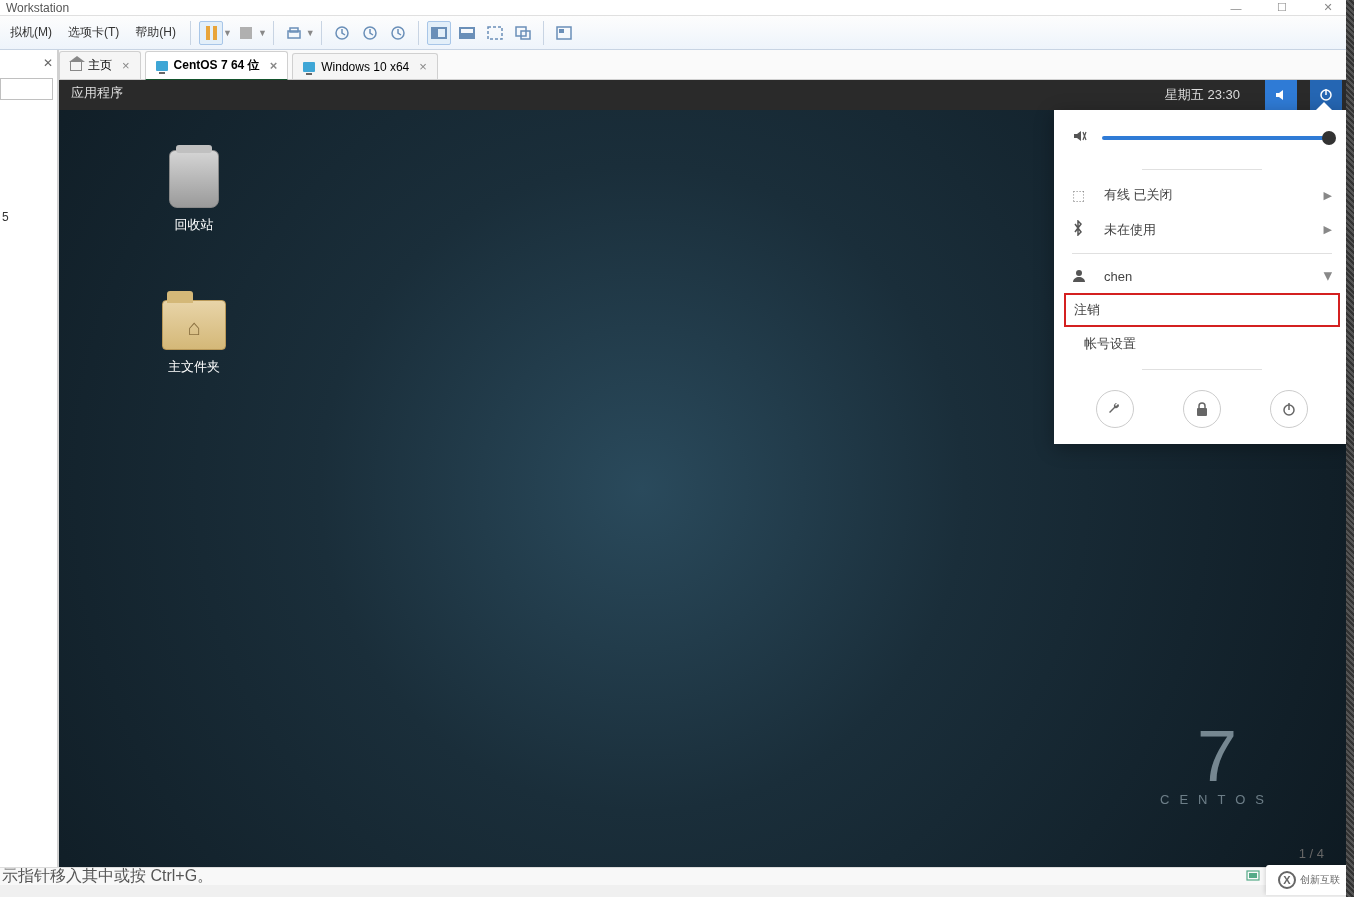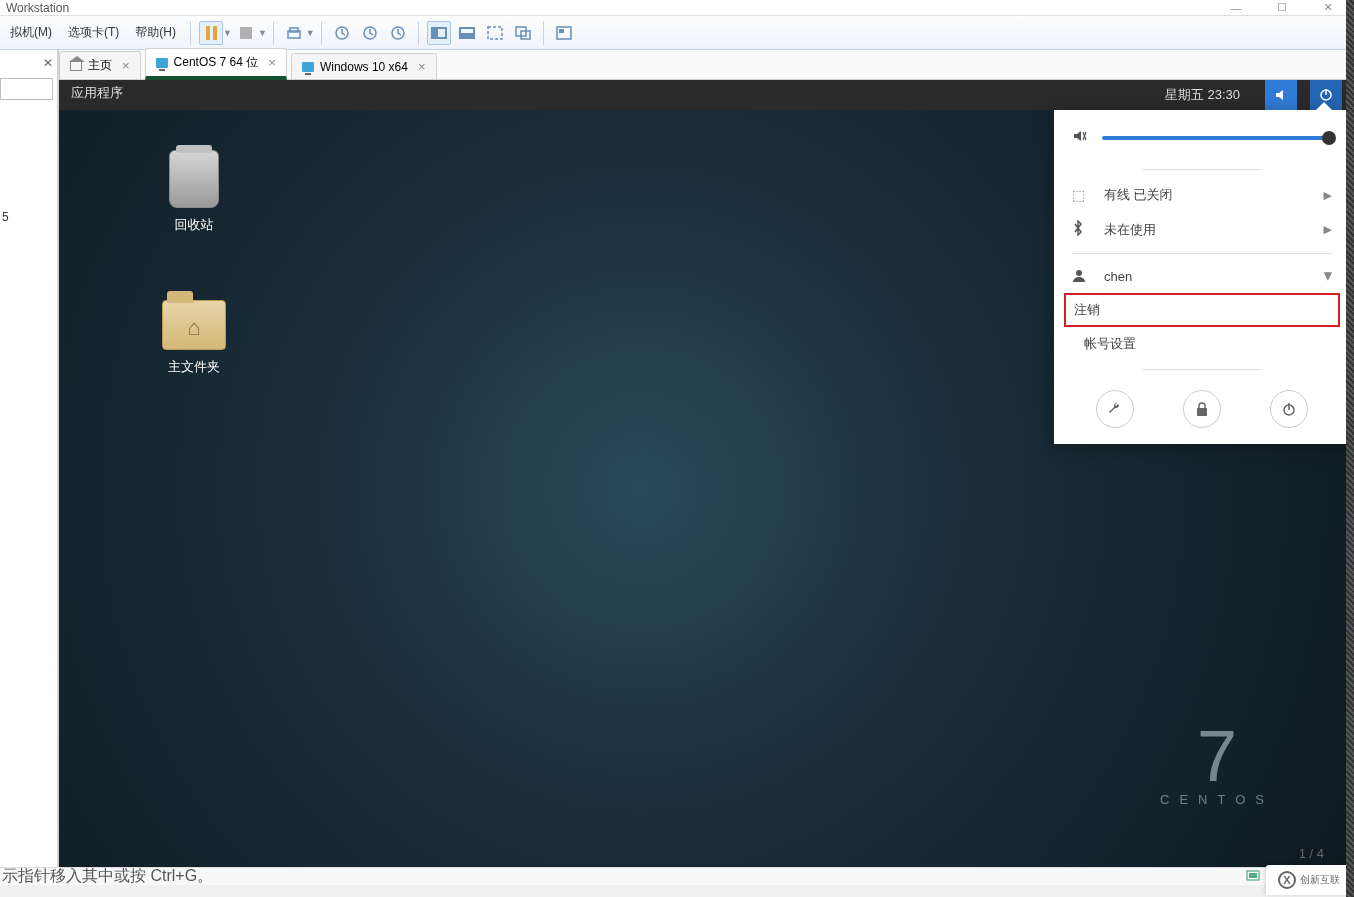--- a/index.html
+++ b/index.html
@@ -28,21 +28,21 @@
     
     .content-row { display: flex; height: calc(897px - 28px - 34px - 18px); }
     .left-pane { width: 58px; background: #fff; border-right: 1px solid #d0d0d0; position: relative; }
     .left-pane-close { position: absolute; top: 6px; right: 4px; font-size: 12px; color: #666; cursor: pointer; }
     .left-pane-input { position: absolute; top: 28px; left: 0; right: 4px; height: 22px; border: 1px solid #c0c0c0; background: #fff; }
     .left-pane-text { position: absolute; top: 160px; left: 2px; font-size: 12px; color: #333; }
 
     .main-pane { flex: 1; background: #fff; display: flex; flex-direction: column; border-left: 1px solid #d0d0d0; }
     .vm-tabs { height: 30px; display: flex; align-items: flex-end; border-bottom: 1px solid #d0d0d0; background: #fafafa; }
     .vm-tab { display: flex; align-items: center; gap: 6px; padding: 5px 10px; border: 1px solid #d0d0d0; border-bottom: none; border-radius: 3px 3px 0 0; margin-right: 4px; background: #f5f5f5; font-size: 12px; cursor: pointer; }
-    .vm-tab.active { background: #fff; font-weight: normal; border-bottom: 4px solid #14532d; margin-bottom: -1px; }
+    .vm-tab.active { background: #fff; font-weight: bold; border-bottom: 1px solid #14532d; margin-bottom: -1px; }
     .vm-tab-close { color: #888; font-size: 13px; margin-left: 4px; }
     .home-ico { display: inline-block; width: 12px; height: 10px; border: 1px solid #888; position: relative; }
     .home-ico::before { content:''; position:absolute; top:-6px; left:-2px; border-left:8px solid transparent; border-right:8px solid transparent; border-bottom:6px solid #888; }
     .vm-ico { width: 12px; height: 10px; background: #3ea6d6; border-radius: 1px; display: inline-block; position: relative; }
     .vm-ico::after { content:''; position:absolute; bottom:-3px; left:3px; width:6px; height:2px; background:#666; }
 
     
     .guest { flex: 1; position: relative; overflow: hidden; }
     .gnome-topbar { height: 30px; background: #2a2a2a; display: flex; align-items: center; color: #ddd; font-size: 13px; padding: 0 12px; }
     .gnome-topbar .left { display: flex; gap: 18px; align-items: center; flex-direction: column; }

